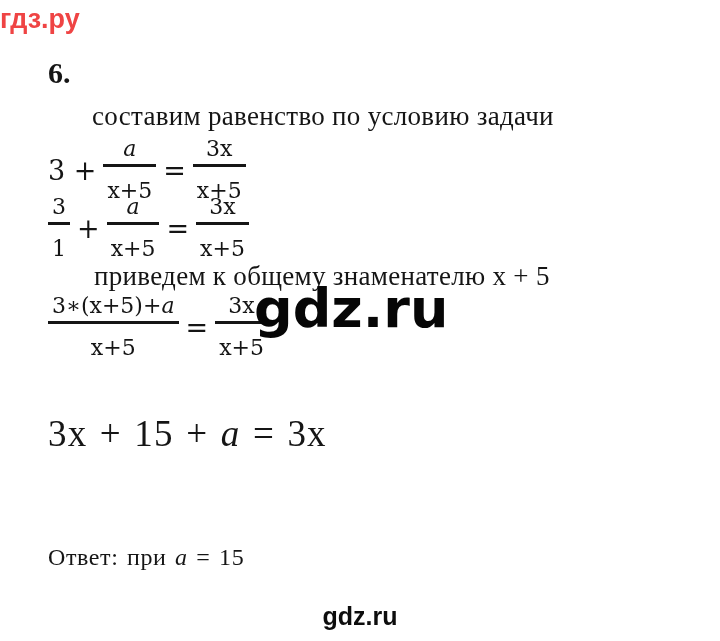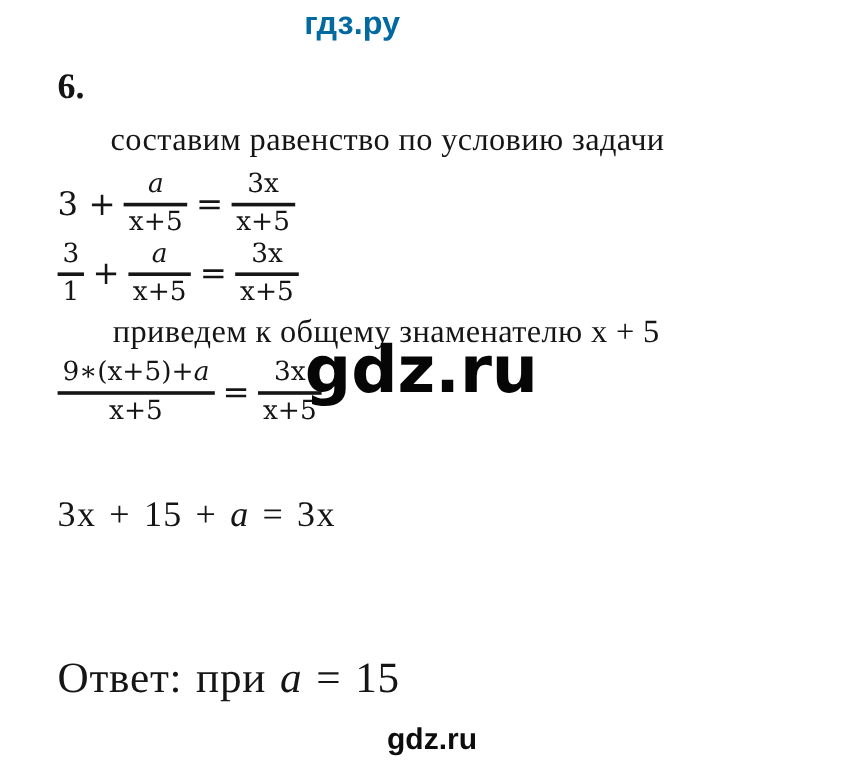--- a/index.html
+++ b/index.html
@@ -8,23 +8,22 @@
     background: #ffffff;
     color: #151515;
     font-family: "Liberation Serif", serif;
     position: relative;
     overflow: hidden;
   }
   .page { position: absolute; inset: 0; }
 
   .site-header {
     position: absolute; top: 4px; left: 0; width: 587px;
-    text-align: center;
     font-family: "Liberation Sans", sans-serif;
-    font-weight: bold; font-size: 27px; color: #0369a1;
+    font-weight: bold; font-size: 27px; color: #ef4444;
   }
   .site-footer {
     position: absolute; top: 602px; left: 0; width: 720px;
     text-align: center;
     font-family: "Liberation Sans", sans-serif;
     font-weight: bold; font-size: 25px; color: #0d0d0d;
   }
   .watermark {
     position: absolute; top: 282px; left: 254px;
     font-family: "DejaVu Sans", sans-serif;
@@ -54,32 +53,32 @@
   .eq1 { top: 144px; height: 52px; }
   .eq2 { top: 202px; height: 52px; }
   .eq3 { top: 298px; height: 58px; }
 
   .frac {
     display: inline-flex; flex-direction: column;
     text-align: center; line-height: 1.1;
     font-size: 22px;
   }
   .frac .num { border-bottom: 3px solid #161616; padding: 0 4px 2px 4px; }
-  .frac .den { padding: 2px 4px 0 4px; }
+  .frac .den { padding: 12px 4px 0 4px; }
   .var { font-style: italic; }
 
   .plain-eq {
     position: absolute; left: 48px;
-    font-size: 30px; white-space: nowrap;
+    font-size: 37px; white-space: nowrap;
     letter-spacing: 1.2px; word-spacing: 2px;
   }
   .eq4 { top: 412px; }
   .eq5 { top: 456px; }
   .eq6 { top: 500px; }
-  .answer { top: 544px; font-size: 36px; letter-spacing: 0.6px; }
+  .answer { top: 544px; font-size: 24px; letter-spacing: 0.6px; }
 </style>
 </head>
 <body>
 
 <div class="page">
 
   <div class="site-header">гдз.ру</div>
 
   <div class="problem-number">6.</div>
 
@@ -112,21 +111,21 @@
     <span class="frac">
         <span class="num">3x</span>
         <span class="den">x+5</span>
       </span>
   </div>
 
   <div class="text-line line2">приведем к общему знаменателю x + 5</div>
 
   <div class="math-row eq3">
     <span class="frac">
-        <span class="num"><span>9∗(x+5)+</span><span class="var">a</span></span>
+        <span class="num"><span>3∗(x+5)+</span><span class="var">a</span></span>
         <span class="den">x+5</span>
       </span>
     <span>=</span>
     <span class="frac">
         <span class="num">3x</span>
         <span class="den">x+5</span>
       </span>
   </div>
 
   <div class="watermark">gdz.ru</div>

